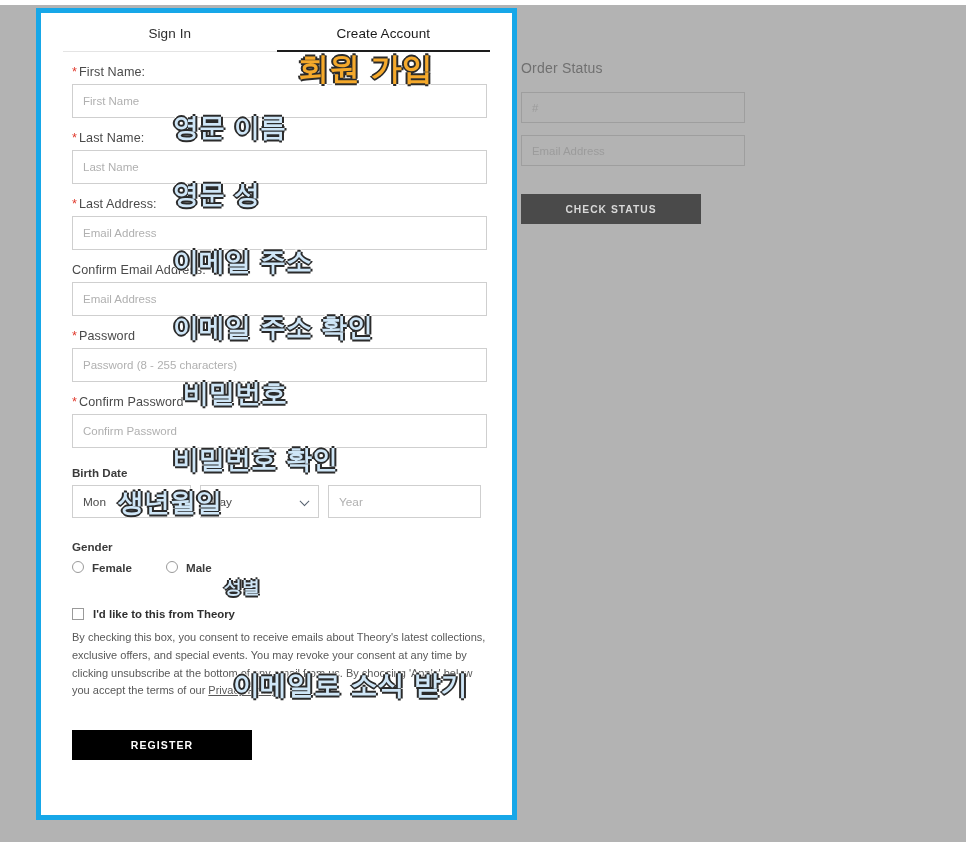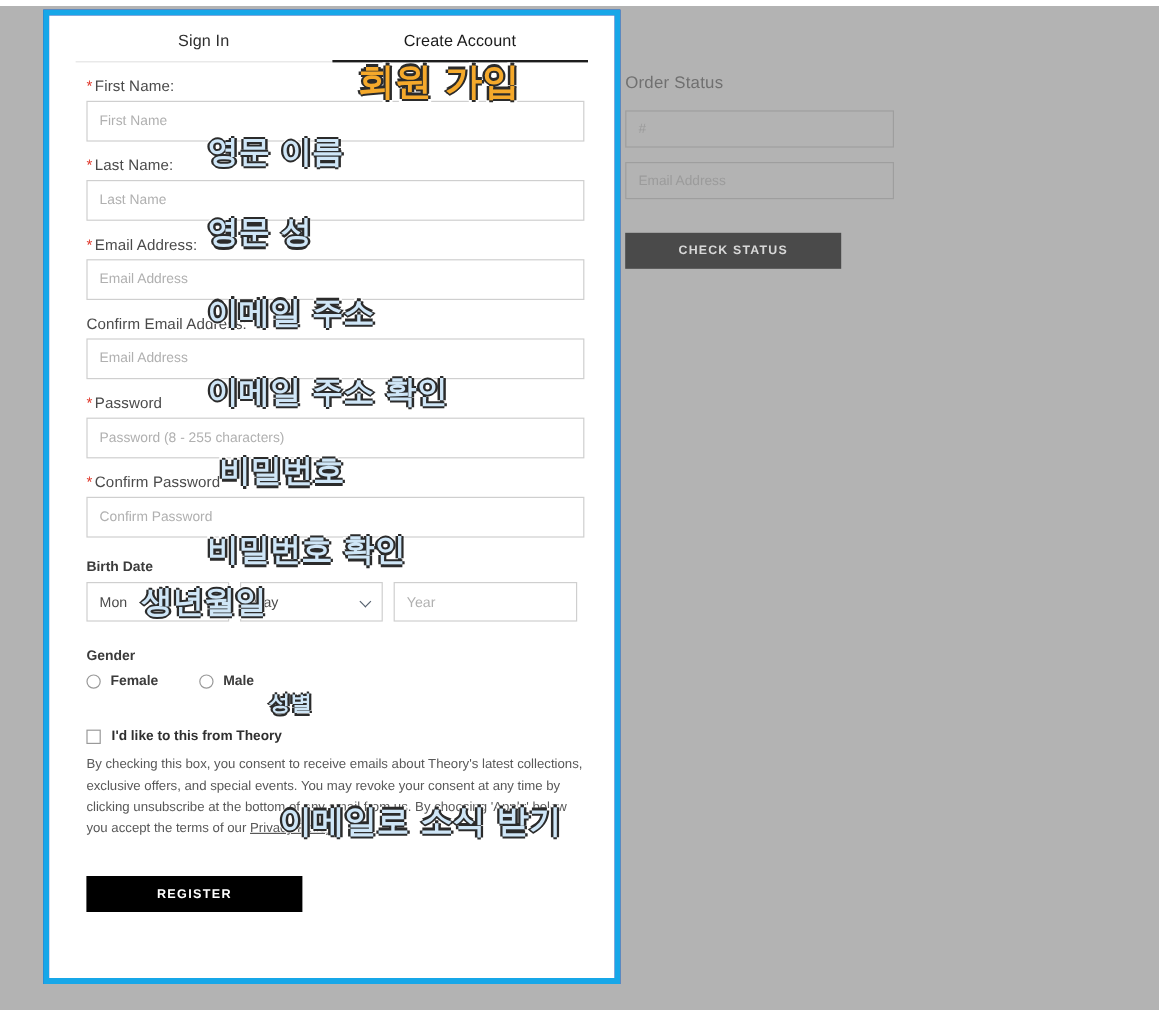--- a/index.html
+++ b/index.html
@@ -25,21 +25,21 @@
     background: #ffffff;
   }
 
   
   .account-panel {
     position: absolute;
     left: 36px;
     top: 8px;
     width: 481px;
     height: 812px;
-    background: #4c1d95;
+    background: #be185d;
     border: 5px solid #17a7e8;
   }
 
   .panel-inner {
     position: relative;
     width: 100%;
     height: 100%;
     background: #ffffff;
     padding: 0 22px;
   }
@@ -140,21 +140,21 @@
 
   
   .gender-label {
     font-size: 11.6px;
     font-weight: bold;
     color: #3b3b3b;
     margin: 22px 0 8px 0;
   }
   .radio-row { display: flex; align-items: center; }
   .radio-item {
-    display: flex; align-items: flex-end;
+    display: flex; align-items: flex-start;
     margin-right: 34px;
     cursor: pointer;
   }
   .radio-dot {
     width: 12px; height: 12px;
     border: 1.2px solid #9a9a9a;
     border-radius: 50%;
     margin-right: 8px;
     background: #fff;
   }
@@ -307,21 +307,21 @@
       <input class="text-input" type="text" placeholder="First Name" style="">
 
       
       <div class="field-label">
         <span class="req">*</span><span>Last Name:</span>
       </div>
       <input class="text-input" type="text" placeholder="Last Name" style="">
 
       
       <div class="field-label">
-        <span class="req">*</span><span>Email Address:</span>
+        <span class="req">*</span><span>Last Address:</span>
       </div>
       <input class="text-input" type="text" placeholder="Email Address" style="">
 
       
       <div class="field-label">Confirm Email Address:</div>
       <input class="text-input" type="text" placeholder="Email Address" style="">
 
       
       <div class="field-label">
         <span class="req">*</span><span>Password</span>

